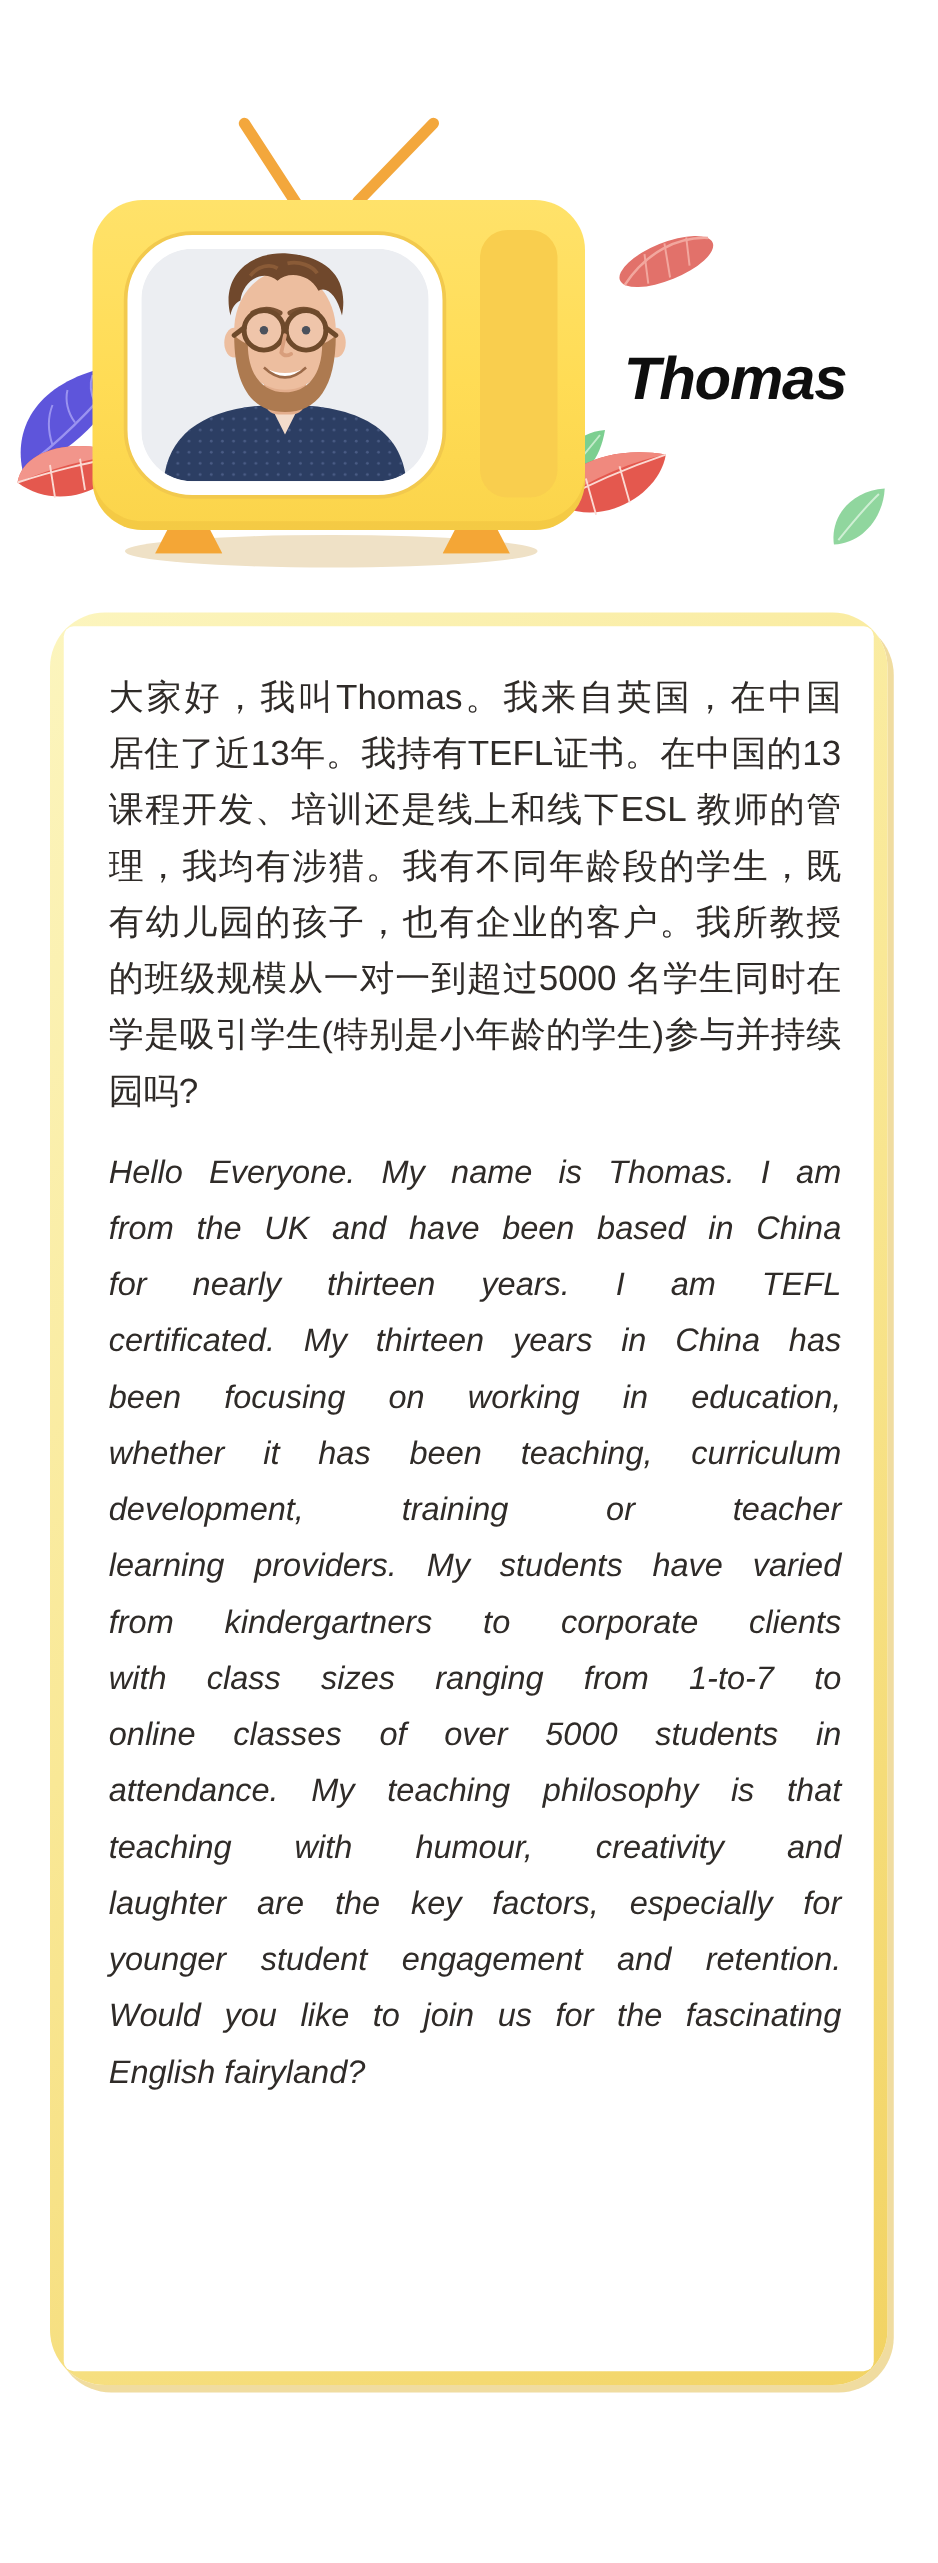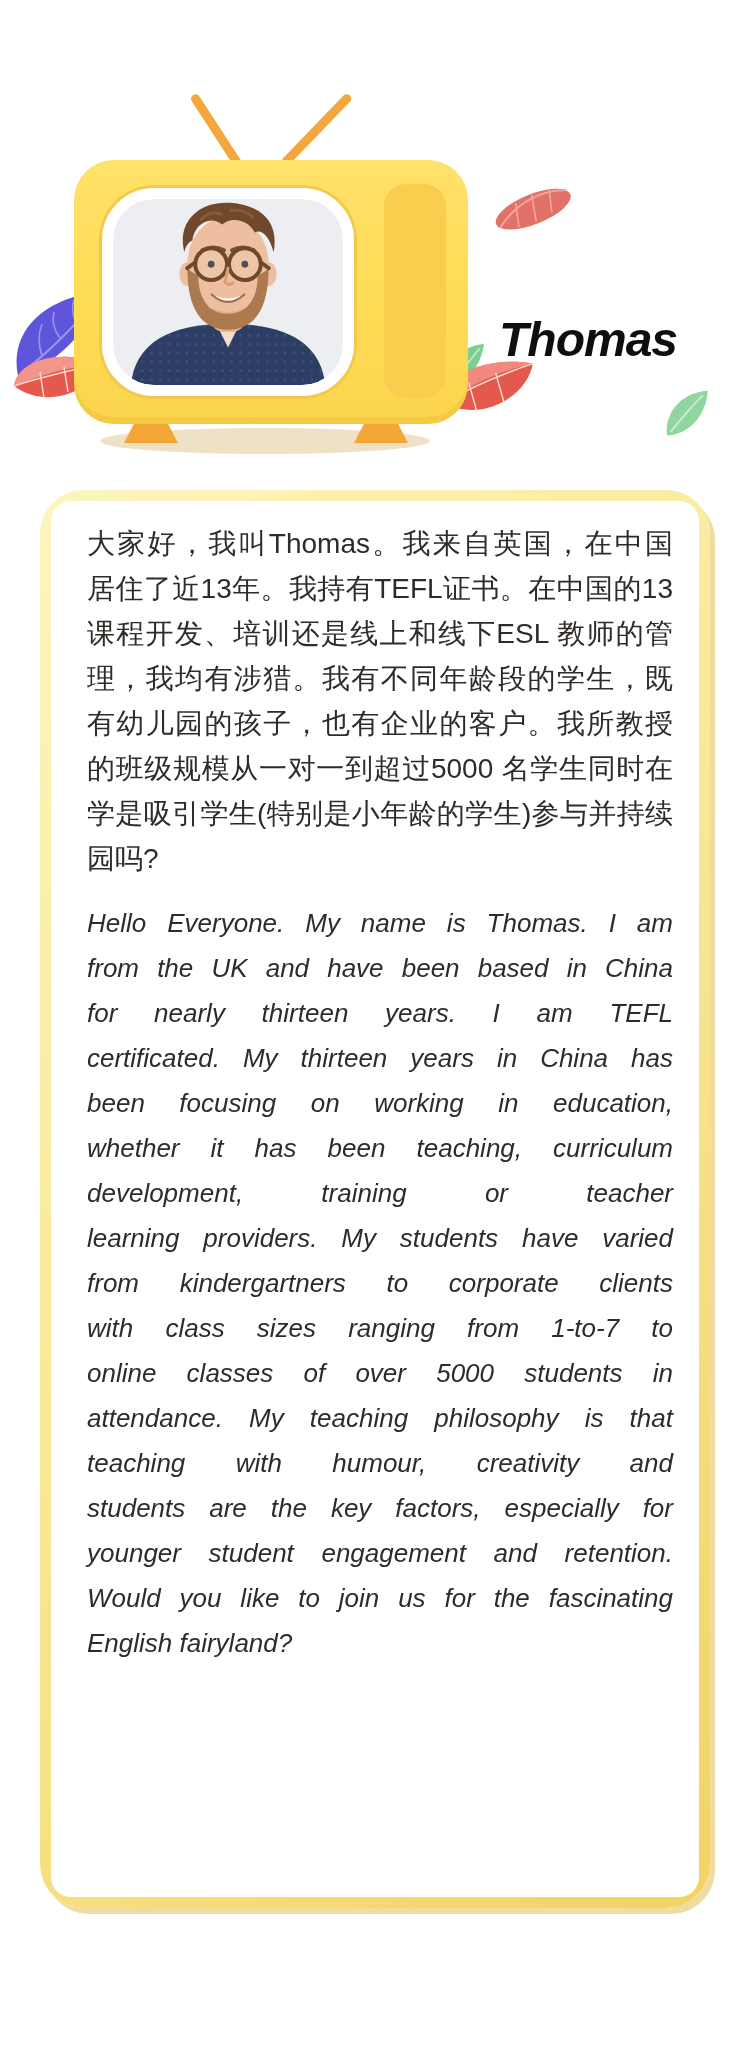--- a/index.html
+++ b/index.html
@@ -46,32 +46,32 @@
     position:absolute; left:102px; top:188px; width:252px; height:208px;
     background:#ffffff; border:11px solid #ffffff; border-radius:52px;
     box-sizing:border-box; z-index:5; overflow:hidden;
     box-shadow:0 0 0 3px #F2C94D;
   }
   .tv-screen svg { display:block; width:100%; height:100%; border-radius:40px; }
   
   .teacher-name {
     position:absolute; left:458px; top:276px; width:260px; z-index:6;
     font-size:48px; font-weight:bold; font-style:italic; color:#0E0E0E;
-    text-align:center; letter-spacing:-1px;margin-top:36px;
+    text-align:center; letter-spacing:-1px;
   }
   
   .bio-card {
     position:absolute; left:40px; top:490px; width:670px; height:1418px;
     border-radius:44px; z-index:3;
     background:linear-gradient(135deg,#FCF5BE 0%,#F9E896 45%,#F2D363 100%);
     box-shadow:5px 6px 0 rgba(228,192,82,.55);
   }
   .bio-card-inner {
-    position:absolute; inset:11px; background:#ffffff; border-radius:20px;
-    padding:20px 36px 0 36px; box-sizing:border-box;
+    position:absolute; inset:11px; background:#ffffff; border-radius:8px;
+    padding:34px 36px 0 36px; box-sizing:border-box;
   }
   .para { width:586px; color:#2F2B28; }
   .para + .para { margin-top:20px;font-style:italic; }
   .para .line {
     text-align:justify; text-align-last:justify;
     height:45px; line-height:45px; white-space:normal; overflow:visible;
   }
   .para .line:last-child { text-align-last:left; }
   .para.zh .line { font-size:28px; }
   .para.en .line { font-size:26px; }
@@ -196,21 +196,21 @@
           <div class="line">certificated. My thirteen years in China has</div>
           <div class="line">been focusing on working in education,</div>
           <div class="line">whether it has been teaching, curriculum</div>
           <div class="line">development, training or teacher</div>
           <div class="line">learning providers. My students have varied</div>
           <div class="line">from kindergartners to corporate clients</div>
           <div class="line">with class sizes ranging from 1-to-7 to</div>
           <div class="line">online classes of over 5000 students in</div>
           <div class="line">attendance. My teaching philosophy is that</div>
           <div class="line">teaching with humour, creativity and</div>
-          <div class="line">students are the key factors, especially for</div>
+          <div class="line">laughter are the key factors, especially for</div>
           <div class="line">younger student engagement and retention.</div>
           <div class="line">Would you like to join us for the fascinating</div>
           <div class="line">English fairyland?</div>
         </div>
     </div>
   </div>
 
 </div>
 
 </body></html>

